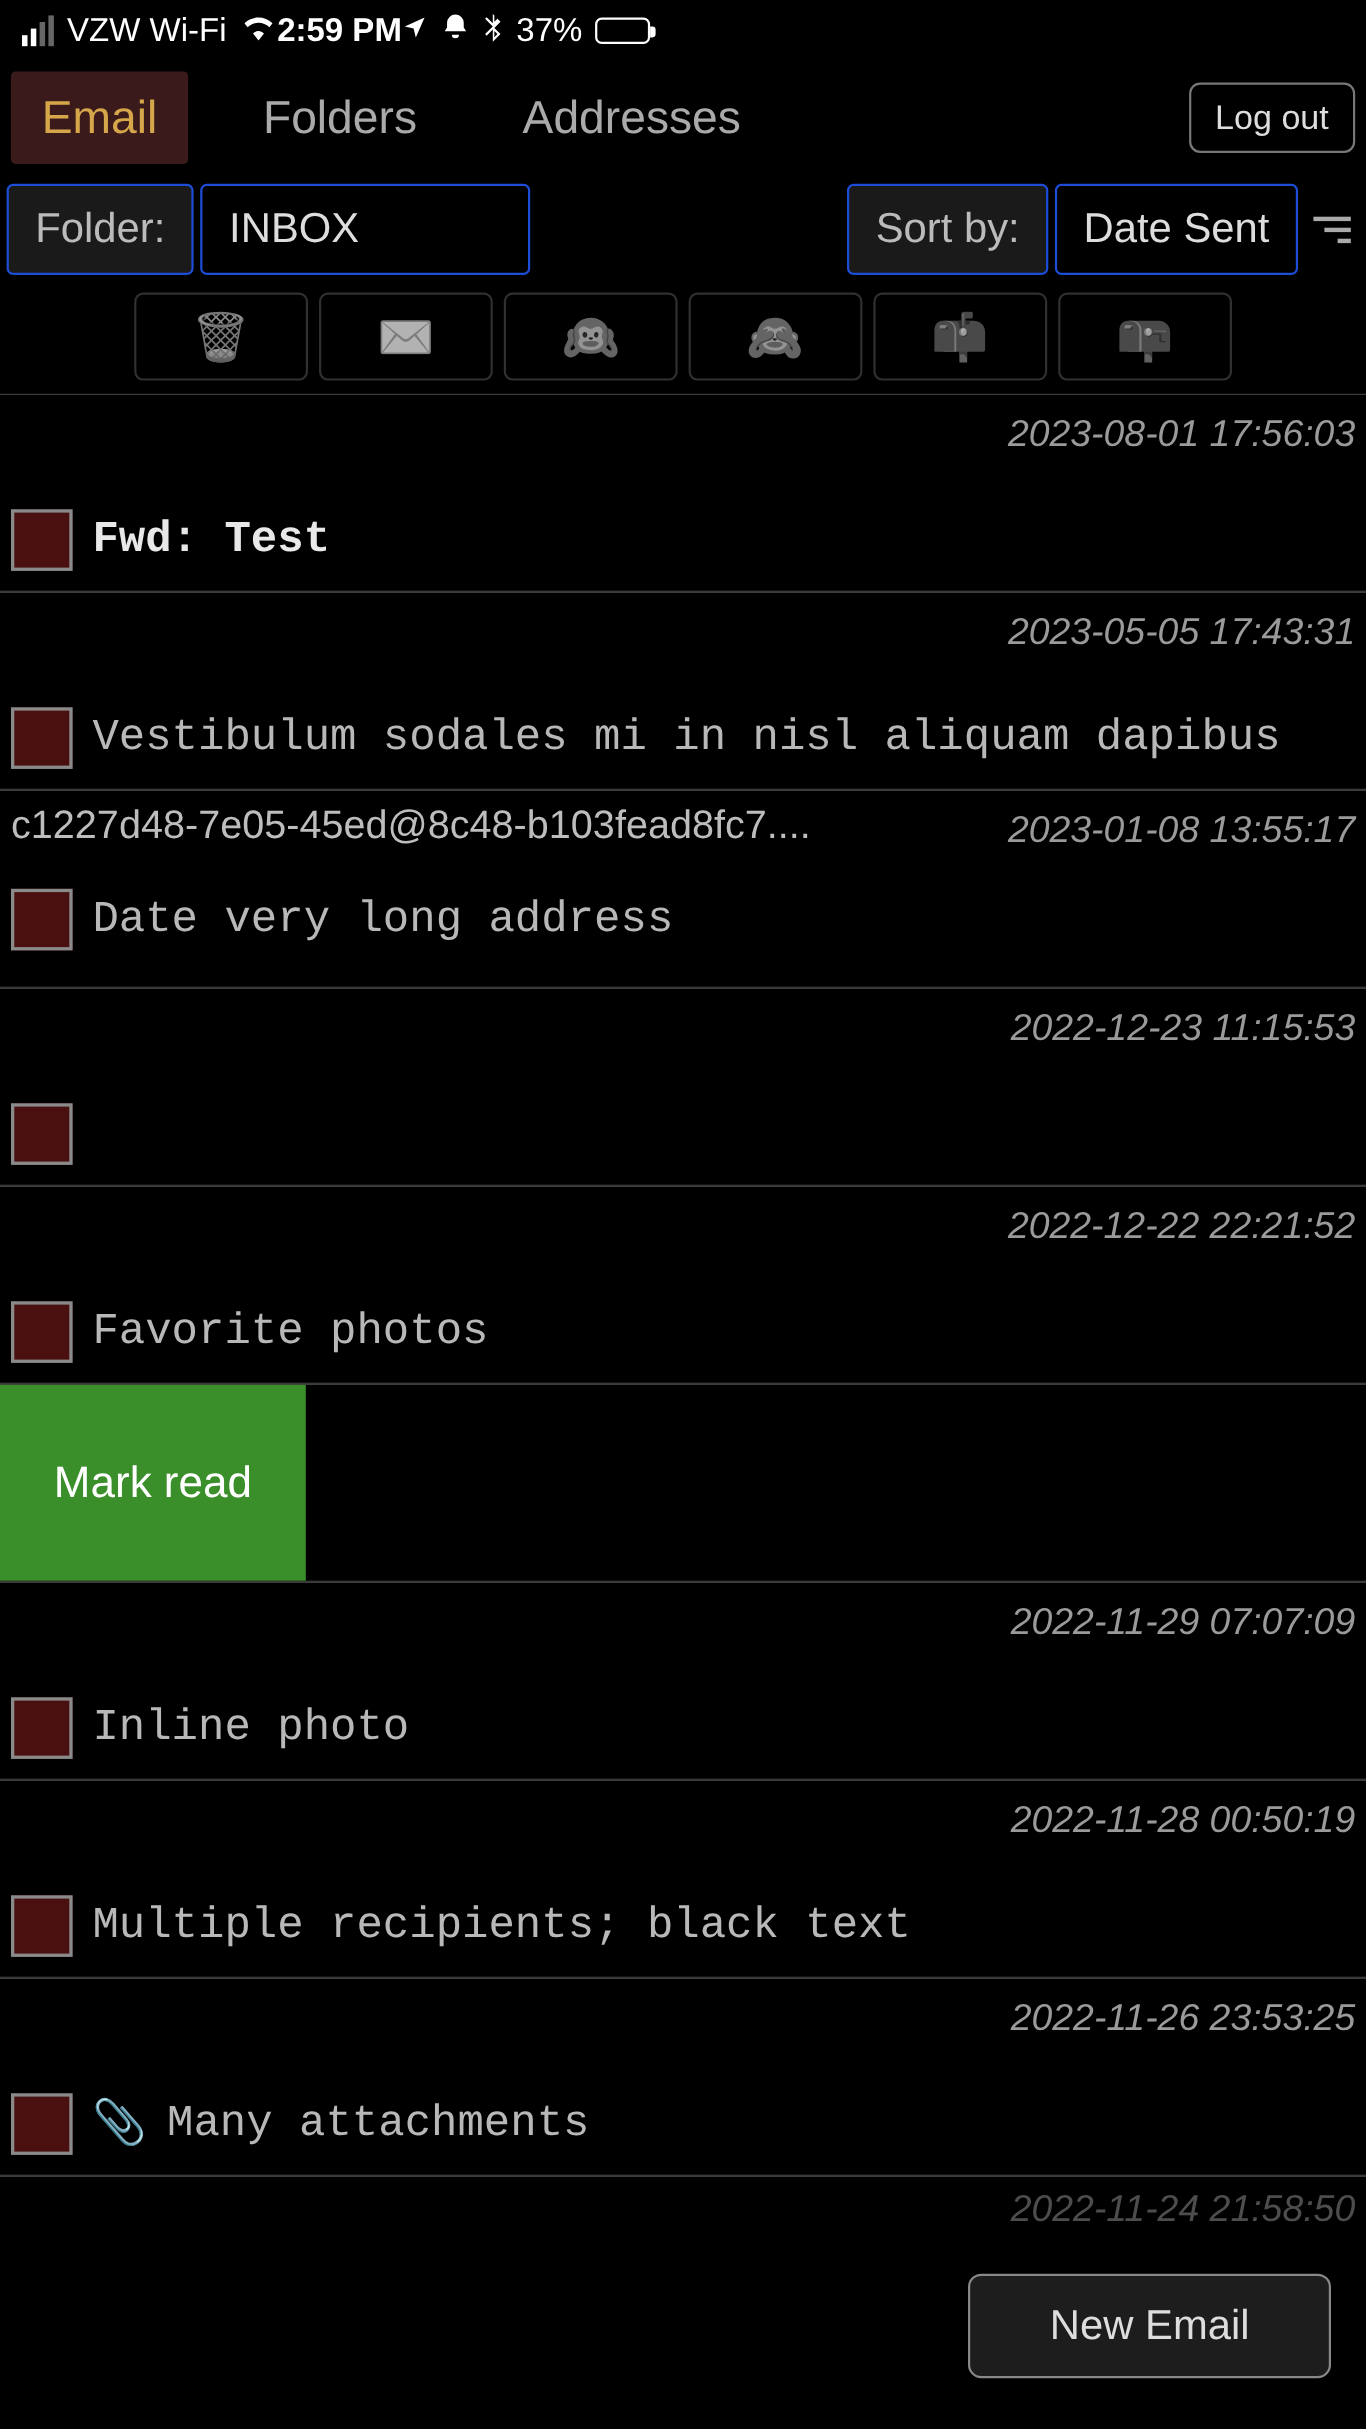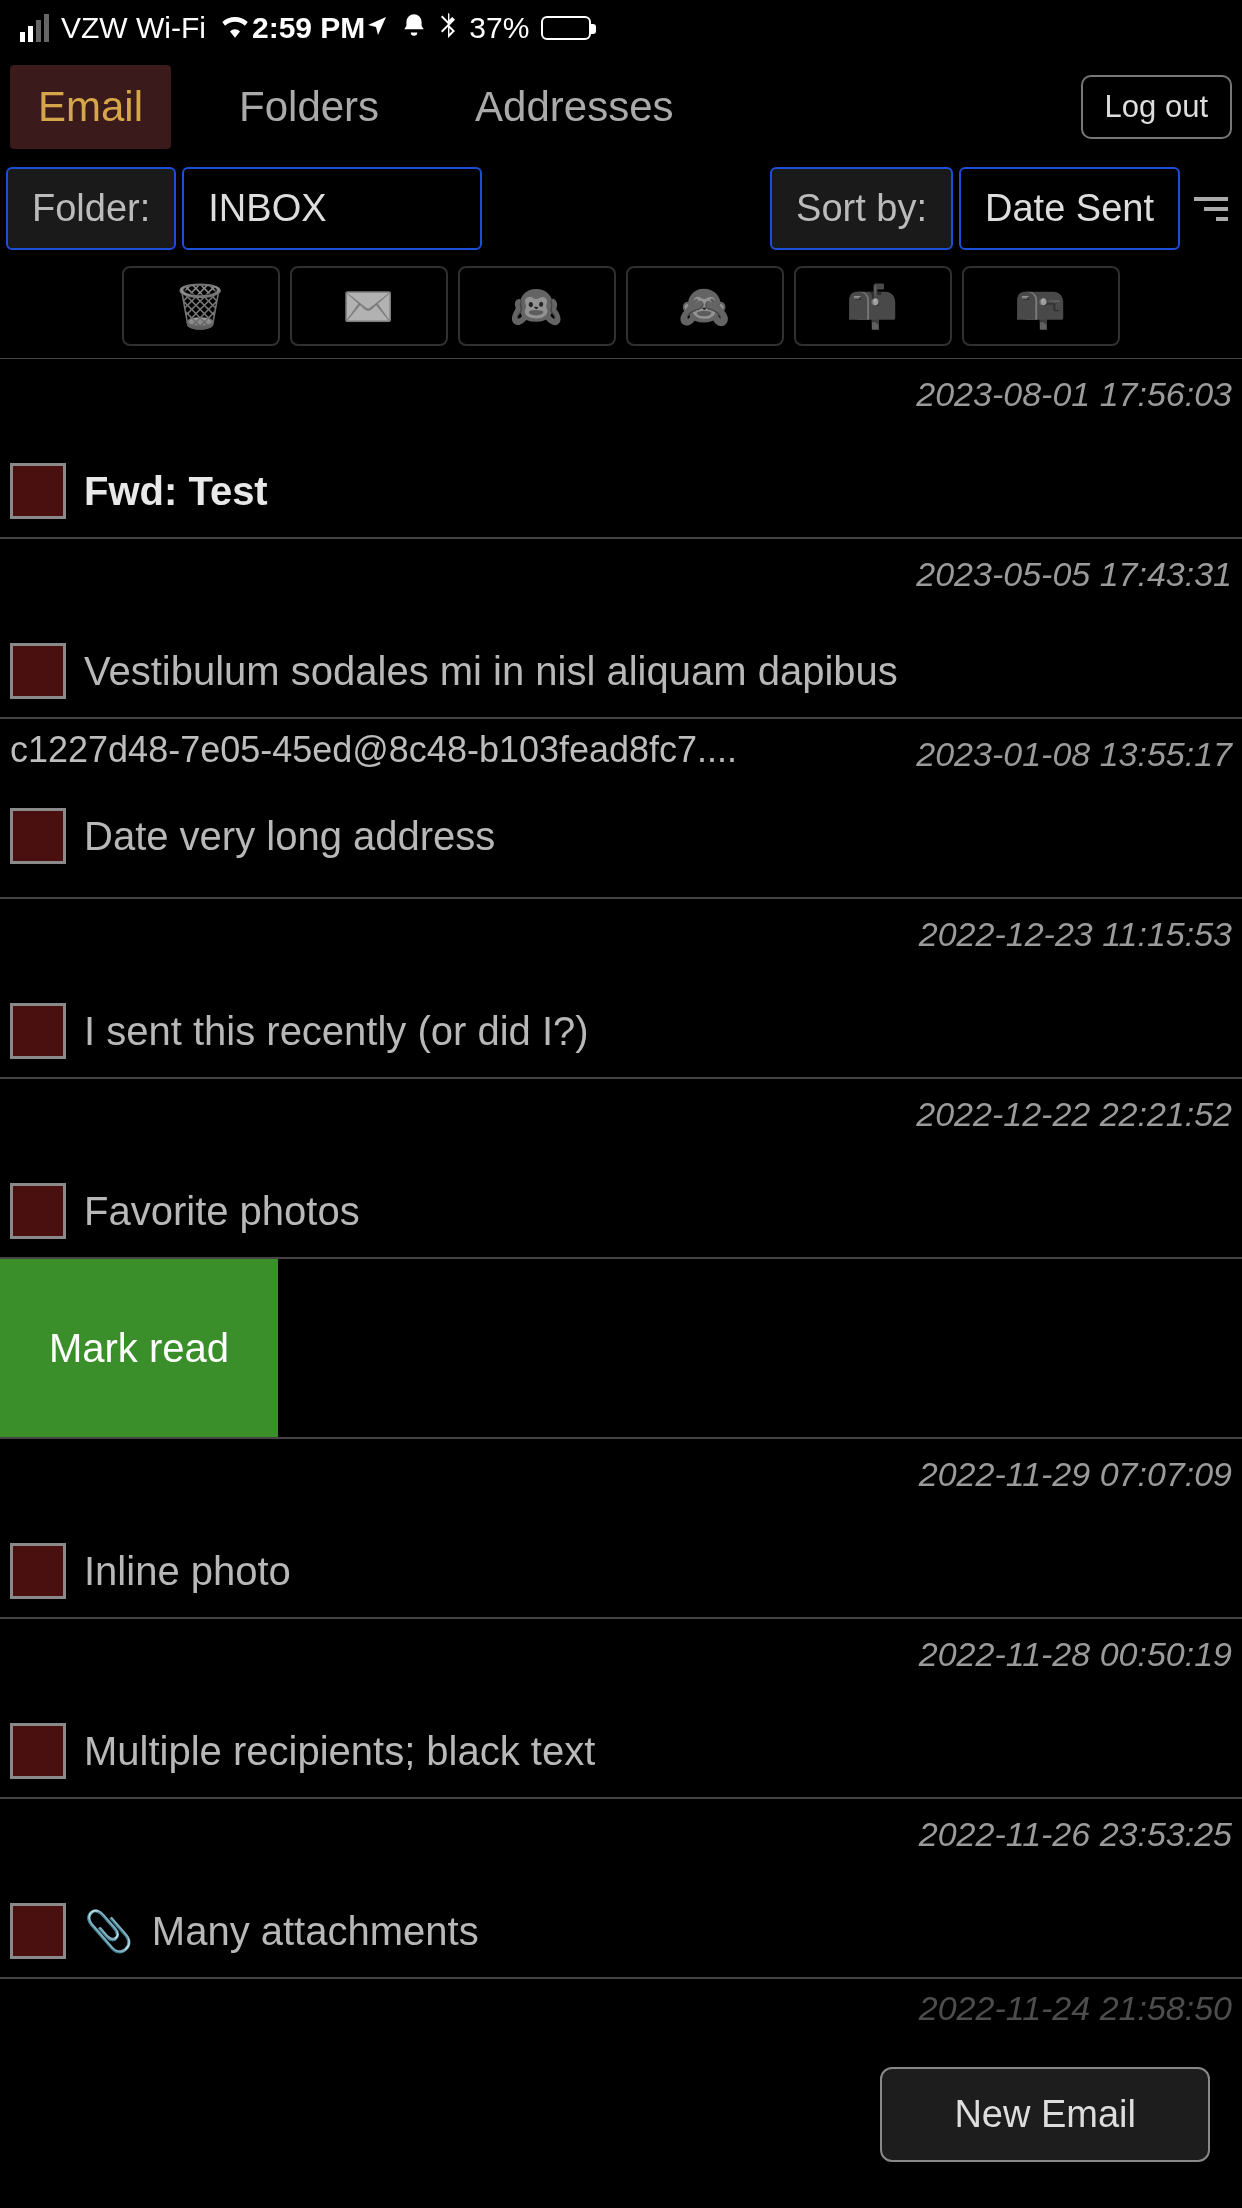--- a/index.html
+++ b/index.html
@@ -187,20 +187,21 @@
     color:#9a9a9a;
     font-size:34px;
     white-space:nowrap;
     padding-top:6px;
   }
   .subject-line{
     display:flex;
     align-items:center;
     gap:18px;
     margin-top:34px;
+    font-family:Liberation Mono, monospace;
   }
   .checkbox{
     width:56px;
     height:56px;
     border:3px solid #8a8a8a;
     background:#4a1010;
     flex-shrink:0;
     cursor:pointer;
   }
   .subject{
@@ -381,21 +382,20 @@
       </div>
     </div>
     <div class="msg-row">
       <div class="msg-content">
         <div class="msg-header">
           <div class="sender-redact" style="width:600px"></div>
           <div class="timestamp">2022-12-23 11:15:53</div>
         </div>
         <div class="subject-line">
           <div class="checkbox"></div>
-          <div class="subject">I sent this recently (or did I?)</div>
         </div>
       </div>
     </div>
     <div class="msg-row">
       <div class="msg-content">
         <div class="msg-header">
           <div class="sender-redact" style="width:520px"></div>
           <div class="timestamp">2022-12-22 22:21:52</div>
         </div>
         <div class="subject-line">

